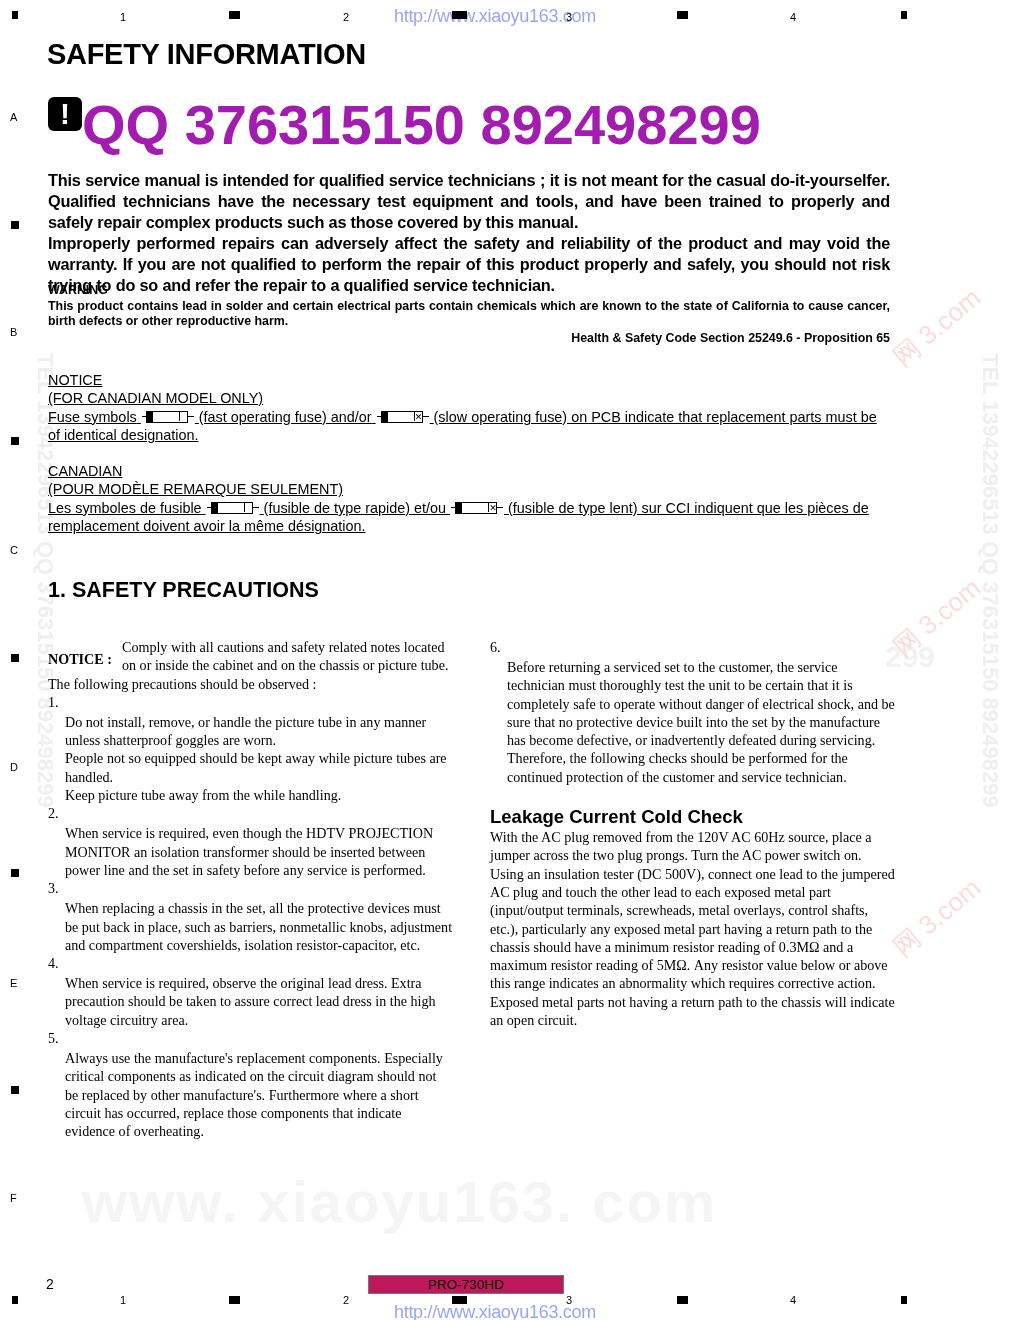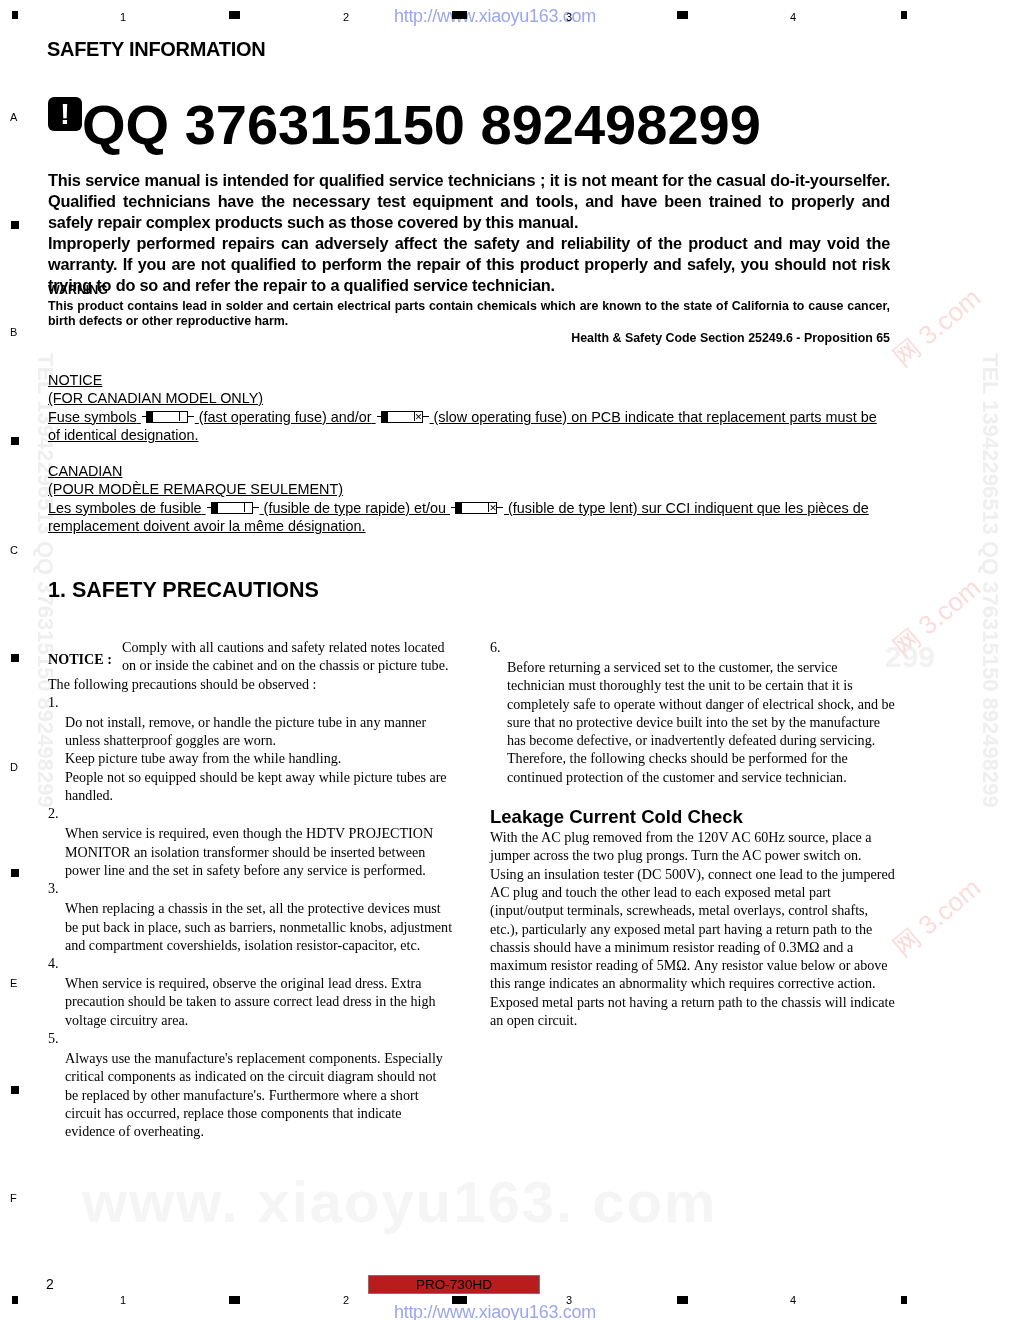--- a/index.html
+++ b/index.html
@@ -4,21 +4,21 @@
 <style>
   html, body { margin: 0; padding: 0; background: #ffffff; }
   body { width: 1020px; height: 1320px; position: relative; overflow: hidden; color: #000; font-family: "Liberation Sans", sans-serif; }
   .abs { position: absolute; }
   .reg-sq { position: absolute; background: #000; height: 8px; }
   .reg-num { position: absolute; font-size: 11px; font-family: "Liberation Sans", sans-serif; color: #000; }
   .row-letter { position: absolute; left: 10px; font-size: 11px; font-family: "Liberation Sans", sans-serif; }
   .url { position: absolute; left: 394px; font-size: 18px; color: #9aa6ee; font-family: "Liberation Sans", sans-serif; letter-spacing: -0.3px; }
   .wm { position: absolute; color: #f3f3f3; font-weight: bold; font-family: "Liberation Sans", sans-serif; white-space: nowrap; }
   .wm-red { position: absolute; color: #fbdcdc; font-family: "Liberation Sans", sans-serif; font-size: 26px; transform: rotate(-40deg); white-space: nowrap; }
-  .title { left: 47px; top: 38px; font-size: 20px; font-weight: bold; letter-spacing: -0.3px; text-align: right; }
+  .title { left: 47px; top: 38px; font-size: 29px; font-weight: bold; letter-spacing: -0.3px; text-align: right; }
   .warn-icon { left: 48px; top: 97px; width: 34px; height: 34px; background: #000; border-radius: 6px; color: #fff; font-weight: bold; font-size: 30px; text-align: center; line-height: 34px; }
   .intro { left: 48px; top: 138px; width: 842px; font-size: 16.3px; font-weight: bold; line-height: 21px; text-align: justify; letter-spacing: -0.2px; margin-top: 32px; }
   .intro p { margin: 0; }
   .warning-block { left: 48px; top: 283px; width: 842px; font-size: 12.4px; font-weight: bold; line-height: 15.5px; text-align: justify; }
   .warning-block p { margin: 0; }
   .warning-block .code { text-align: right; margin-top: 1px; }
   .notice-block { left: 48px; top: 371px; width: 842px; font-size: 14.4px; line-height: 18.3px; }
   .notice-block p { margin: 0; text-decoration: underline; }
   .gap { height: 18px; }
   .fuse { display: inline-block; position: relative; width: 52px; height: 12px; vertical-align: -1px; margin: 0 1px; }
@@ -33,26 +33,26 @@
   .col-left { left: 48px; top: 638px; width: 405px; }
   .col-right { left: 490px; top: 638px; width: 405px; }
   .notice-row { display: flex; }
   .notice-row .lab { font-weight: bold; width: 74px; flex: none; margin-top: 12px; }
   .li { display: flex; }
   .li .n { width: 17px; flex: none; }
   .li .t { flex: 1; margin-top: 20px; }
   .sub { padding-left: 17px; }
   .h2 { font-family: "Liberation Sans", sans-serif; font-size: 18.5px; font-weight: bold; margin: 20px 0 0 0; line-height: 22px; }
   .page-num { left: 46px; top: 1276px; font-size: 14px; }
-  .model-box { left: 368px; top: 1275px; width: 172px; height: 19px; background: #b91c1c; border: 1px solid #777; font-size: 13.5px; text-align: center; line-height: 17px; box-sizing: border-box; }
+  .model-box { left: 368px; top: 1275px; width: 196px; height: 19px; background: #be185d; border: 1px solid #777; font-size: 13.5px; text-align: center; line-height: 17px; box-sizing: border-box; }
 </style>
 </head>
 <body>
 
-<div class="wm" style="left:82px; top:92px; font-size:56px; color:#000000;">QQ 376315150   892498299</div>
+<div class="wm" style="left:82px; top:92px; font-size:56px; color:#a21caf;">QQ 376315150   892498299</div>
 <div class="wm" style="left:-255px; top:640px; font-size:22px; transform:rotate(90deg); width:600px; color:#efefef;">TEL 13942296513  QQ 376315150  892498299</div>
 <div class="wm" style="left:690px; top:640px; font-size:22px; transform:rotate(90deg); width:600px; color:#efefef;">TEL 13942296513  QQ 376315150  892498299</div>
 <div class="wm" style="left:885px; top:640px; font-size:30px; color:#f2f2f2;">299</div>
 <div class="wm" style="left:82px; top:1168px; font-size:58px; color:#f5f5f5; letter-spacing:2px;">www. xiaoyu163. com</div>
 <div class="wm-red" style="left:885px; top:310px;">网 3.com</div>
 <div class="wm-red" style="left:885px; top:600px;">网 3.com</div>
 <div class="wm-red" style="left:885px; top:900px;">网 3.com</div>
 
 <div>
   <div class="reg-sq" style="left:12px; top:11px; width:6px;"></div>
@@ -124,22 +124,22 @@
   <div class="notice-row">
     <span class="lab">NOTICE :</span>
     <span>Comply with all cautions and safety related notes located on or inside the cabinet and on the chassis or picture tube.</span>
   </div>
   <p>The following precautions should be observed :</p>
 
   <div class="li">
     <span class="n">1.</span>
     <span class="t">Do not install, remove, or handle the picture tube in any manner unless shatterproof goggles are worn.</span>
   </div>
+  <p class="sub">People not so equipped should be kept away while picture tubes are handled.</p>
   <p class="sub">Keep picture tube away from the while handling.</p>
-  <p class="sub">People not so equipped should be kept away while picture tubes are handled.</p>
 
   <div class="li">
     <span class="n">2.</span>
     <span class="t">When service is required, even though the HDTV PROJECTION MONITOR an isolation transformer should be inserted between power line and the set in safety before any service is performed.</span>
   </div>
   <div class="li">
     <span class="n">3.</span>
     <span class="t">When replacing a chassis in the set, all the protective devices must be put back in place, such as barriers, nonmetallic knobs, adjustment and compartment covershields, isolation resistor-capacitor, etc.</span>
   </div>
   <div class="li">

